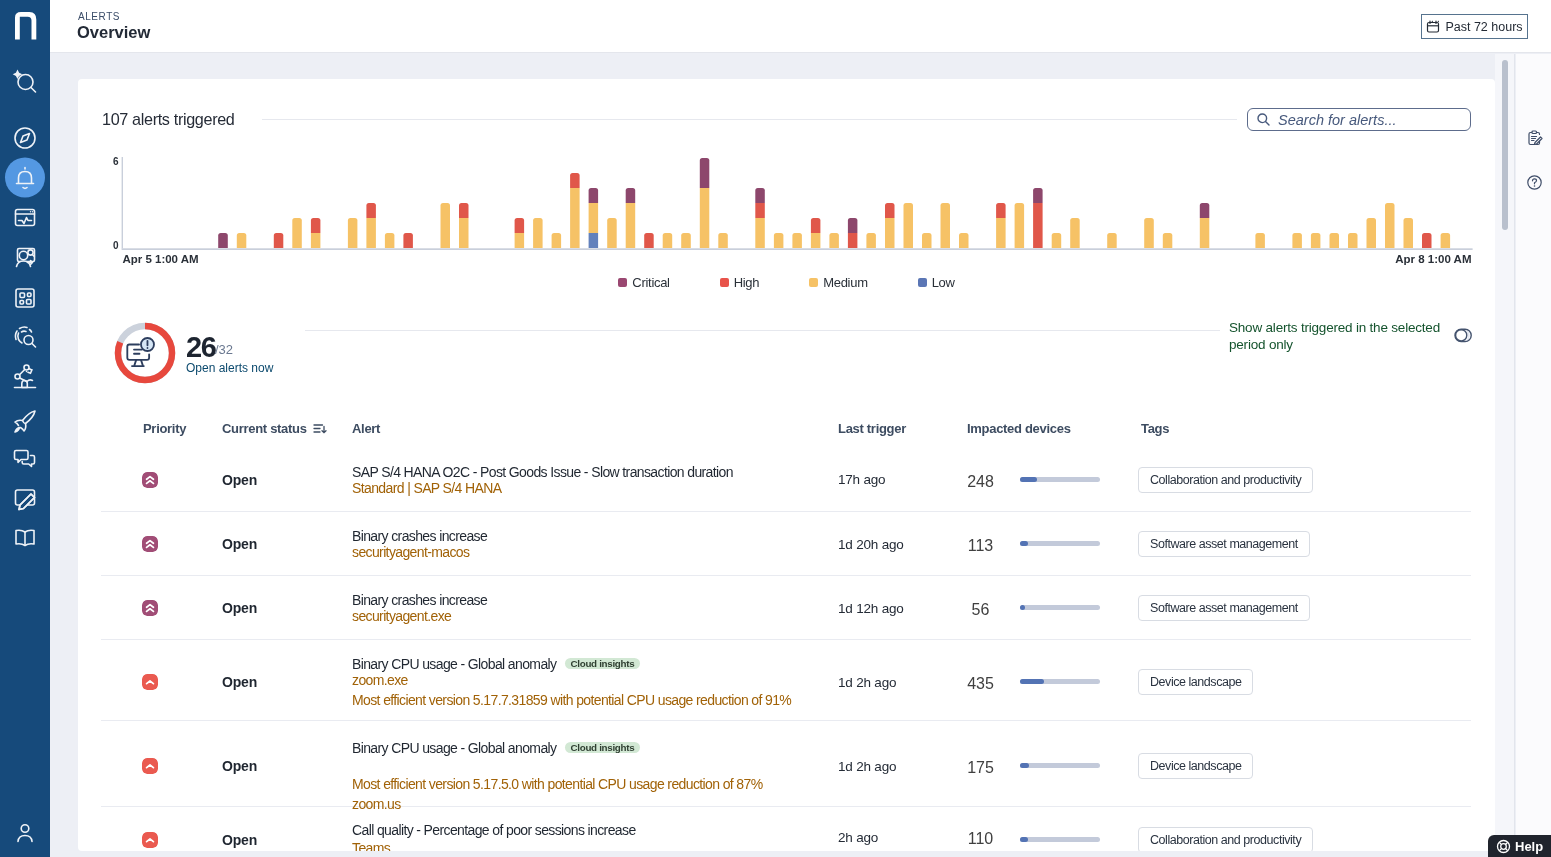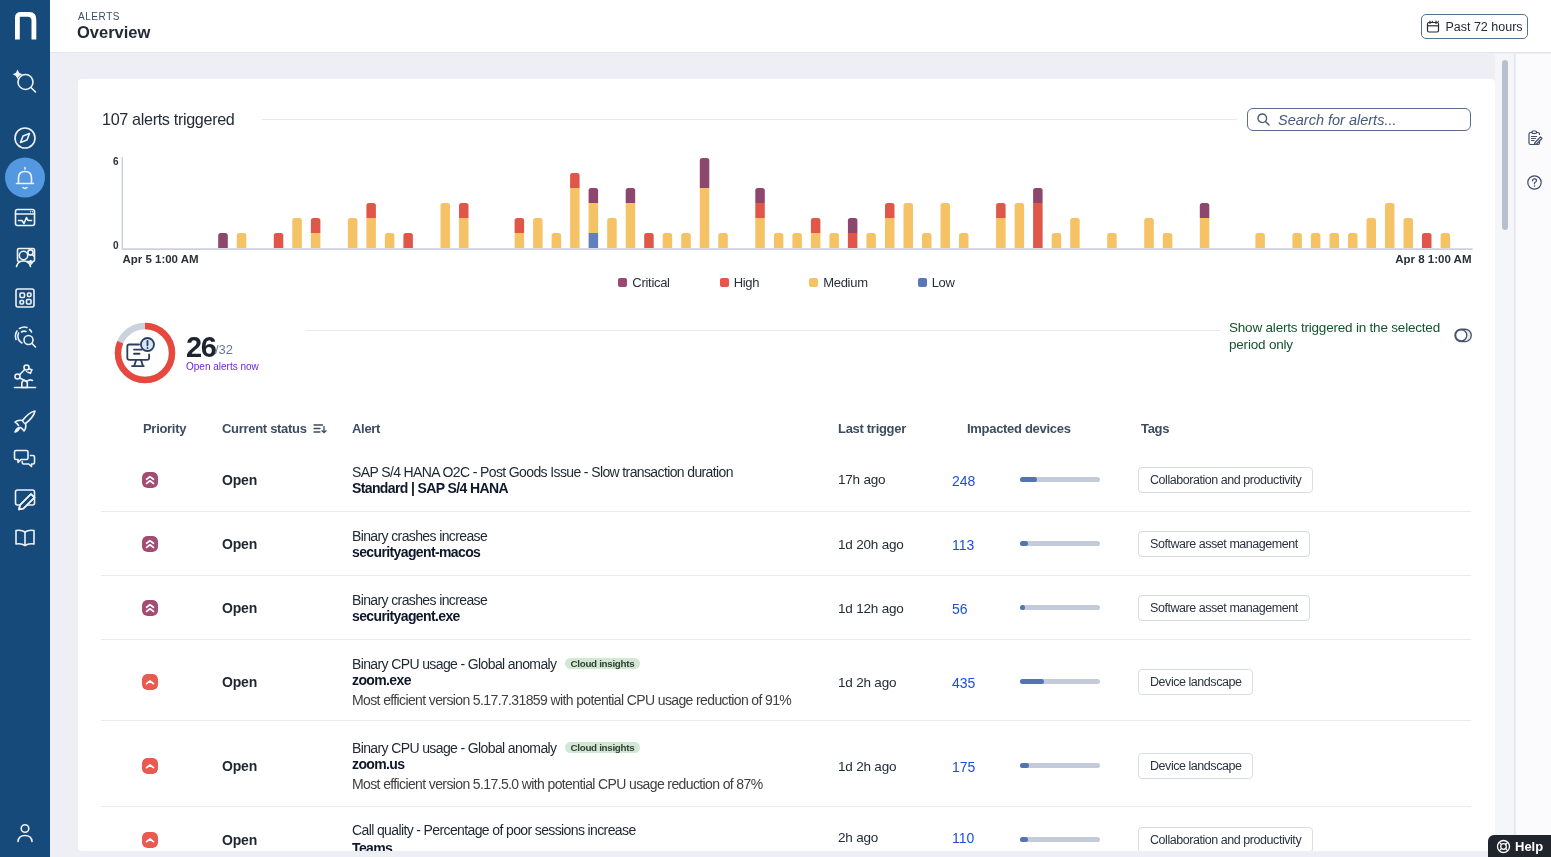--- a/index.html
+++ b/index.html
@@ -2,47 +2,47 @@
 <html><head>
 <meta charset="utf-8">
 <style>
 *{margin:0;padding:0;box-sizing:border-box}
 html,body{width:1551px;height:857px;overflow:hidden;font-family:"Liberation Sans",sans-serif;background:#edeff5}
 .abs{position:absolute}
 #sidebar{position:absolute;left:0;top:0;width:50px;height:857px;background:#164a7b}
 #header{position:absolute;left:50px;top:0;width:1501px;height:53px;background:#fff;border-bottom:1px solid #e4e6ec}
 .alerts-lbl{position:absolute;left:28px;top:11px;font-size:10px;font-weight:normal;letter-spacing:.55px;color:#3b4d68}
 .ovw{position:absolute;left:27px;top:23px;font-size:16.5px;font-weight:bold;color:#232a36}
-#btn72{position:absolute;left:1421px;top:14px;width:107px;height:25px;border:1px solid #56738e;border-radius:5px;background:#fff;display:flex;align-items:center;justify-content:center;gap:5px;font-size:12.5px;color:#242b35}
+#btn72{position:absolute;left:1421px;top:14px;width:107px;height:25px;border:1px solid #56738e;border-radius:0;background:#fff;display:flex;align-items:center;justify-content:center;gap:5px;font-size:12.5px;color:#242b35}
 #card{position:absolute;left:78px;top:79px;width:1417px;height:772px;background:#fff;border-radius:4px}
 #rgutter{position:absolute;left:1495px;top:54px;width:20px;height:803px;background:#f5f6fa;border-right:1px solid #e2e5ec}
 #rthumb{position:absolute;left:1502px;top:60px;width:6px;height:170px;background:#b9c0cd;border-radius:3px}
 #rrail{position:absolute;left:1516px;top:54px;width:35px;height:803px;background:#fbfbfd}
 #helpbtn{position:absolute;left:1488px;top:835px;width:63px;height:22px;background:#20242d;border-radius:6px 0 0 0;display:flex;align-items:center;justify-content:flex-start;padding-left:8px;gap:4px;color:#fff;font-size:13px;font-weight:bold;z-index:5}
 .h1{position:absolute;left:102px;top:110px;font-size:16.2px;font-weight:normal;letter-spacing:-.35px;color:#262c37}
 .hr1{position:absolute;left:262px;top:119px;width:975px;height:1px;background:#e6e8ee}
 #search{position:absolute;left:1247px;top:108px;width:224px;height:23px;border:1px solid #5d6c8c;border-radius:6px;background:#fff;display:flex;align-items:center;padding-left:9px;gap:8px}
 #search span{font-style:italic;font-size:14.5px;color:#47597c}
 .legend{position:absolute;top:275px;left:78px;width:1417px;display:flex;justify-content:center;gap:50px;font-size:13px;letter-spacing:-.3px;color:#2a3038}
 .legend .it{display:flex;align-items:center;gap:5px}
 .sq{width:9px;height:9px;border-radius:2px;display:inline-block}
 .hr2{position:absolute;left:305px;top:330px;width:915px;height:1px;background:#e6e8ee}
 .big26{position:absolute;left:186px;top:331px;font-size:29px;font-weight:bold;letter-spacing:-1.3px;color:#1d2430}
 .of32{position:absolute;left:215px;top:342px;font-size:13px;color:#6a7890}
-.openalerts{position:absolute;left:186px;top:361px;font-size:10px;color:#6d28d9}
+.openalerts{position:absolute;left:186px;top:361px;font-size:12px;color:#0c4a6e}
 .showtxt{position:absolute;left:1229px;top:320px;width:216px;font-size:13.5px;letter-spacing:-.2px;line-height:16.5px;color:#14532d}
 .thead{position:absolute;font-size:13px;font-weight:bold;letter-spacing:-.3px;color:#3d4c61;top:421px}
 .rowsep{position:absolute;left:101px;width:1370px;height:1px;background:#e9ebf1}
 .pri{position:absolute;left:142px;width:16px;height:16px;border-radius:5px}
 .open{position:absolute;left:222px;font-size:14px;letter-spacing:-.2px;font-weight:bold;color:#1f2630}
 .al1{position:absolute;left:352px;font-size:14px;letter-spacing:-.62px;color:#1f2630;white-space:nowrap}
-.al2{position:absolute;left:352px;font-size:14px;letter-spacing:-.62px;font-weight:bold;color:#0f172a;white-space:nowrap}
-.al3{position:absolute;left:352px;font-size:14px;letter-spacing:-.62px;color:#404040;white-space:nowrap}
+.al2{position:absolute;left:352px;font-size:14px;letter-spacing:-.62px;font-weight:normal;color:#a16207;white-space:nowrap}
+.al3{position:absolute;left:352px;font-size:14px;letter-spacing:-.62px;color:#a16207;white-space:nowrap}
 .trig{position:absolute;left:838px;font-size:13.5px;letter-spacing:-.2px;color:#242b36}
-.num{position:absolute;left:952px;width:57px;text-align:left;font-size:14px;color:#1d4ed8}
+.num{position:absolute;left:952px;width:57px;text-align:center;font-size:16px;color:#404040}
 .bar{position:absolute;left:1020px;width:80px;height:5px;border-radius:2.5px;background:#c3cada}
 .bar i{display:block;height:5px;border-radius:2.5px;background:#5373b4}
 .tag{position:absolute;left:1138px;height:26px;border:1px solid #d8dce3;border-radius:4px;background:#fff;font-size:12.5px;letter-spacing:-.45px;color:#2a3340;display:flex;align-items:center;padding:0 11px;white-space:nowrap}
 .ci{position:absolute;background:#d2e8d4;border-radius:5.5px;height:11px;font-size:9.8px;letter-spacing:-.3px;font-weight:bold;color:#2f3f31;display:flex;align-items:center;padding:0 5.5px}
 </style>
 </head>
 <body>
 <div id="sidebar">
 <svg width="50" height="857" style="position:absolute;left:0;top:0">
 
@@ -343,21 +343,21 @@
 <div class="al3" style="top:692px">Most efficient version 5.17.7.31859 with potential CPU usage reduction of 91%</div>
 <div class="trig" style="top:675px">1d 2h ago</div>
 <div class="num" style="top:675px">435</div>
 <div class="bar" style="top:679px">
     <i style="width:24px"></i>
   </div>
 <div class="tag" style="top:669px">Device landscape</div>
 
 <div class="al1" style="top:740px">Binary CPU usage - Global anomaly</div>
 <div class="ci" style="left:565px;top:742px">Cloud insights</div>
-<div class="al2" style="top:756px">zoom.us</div>
+<div class="al2" style="top:796px">zoom.us</div>
 <div class="al3" style="top:776px">Most efficient version 5.17.5.0 with potential CPU usage reduction of 87%</div>
 <div class="trig" style="top:759px">1d 2h ago</div>
 <div class="num" style="top:759px">175</div>
 <div class="bar" style="top:763px">
     <i style="width:9px"></i>
   </div>
 <div class="tag" style="top:753px">Device landscape</div>
 
 <div class="al1" style="top:822px">Call quality - Percentage of poor sessions increase</div>
 <div class="al2" style="top:840px">Teams</div>

